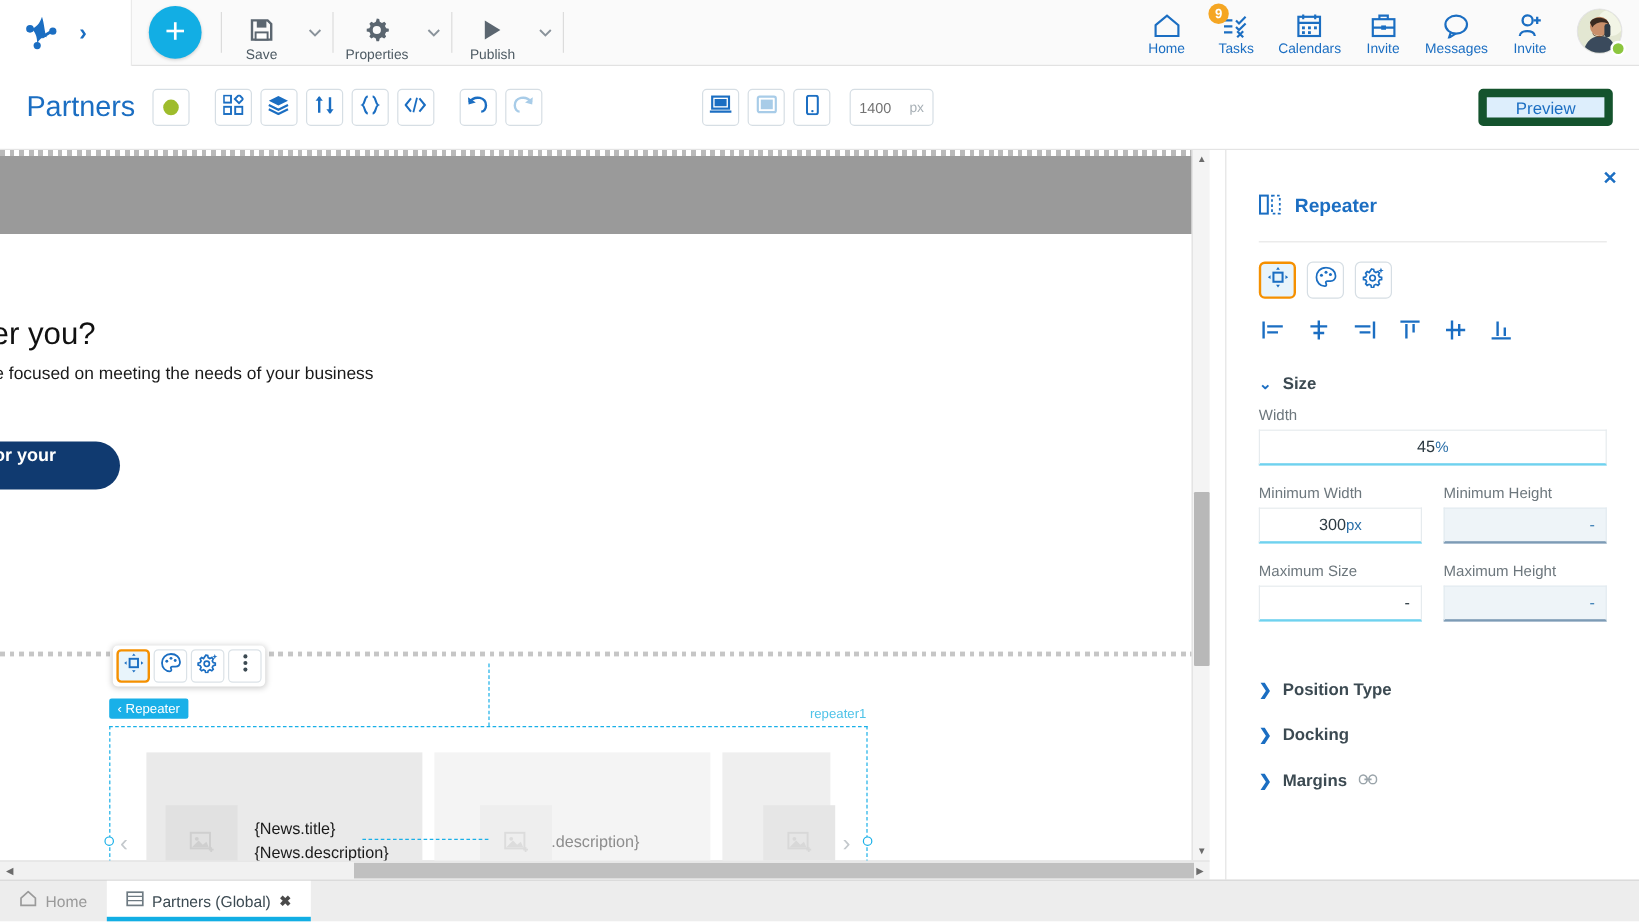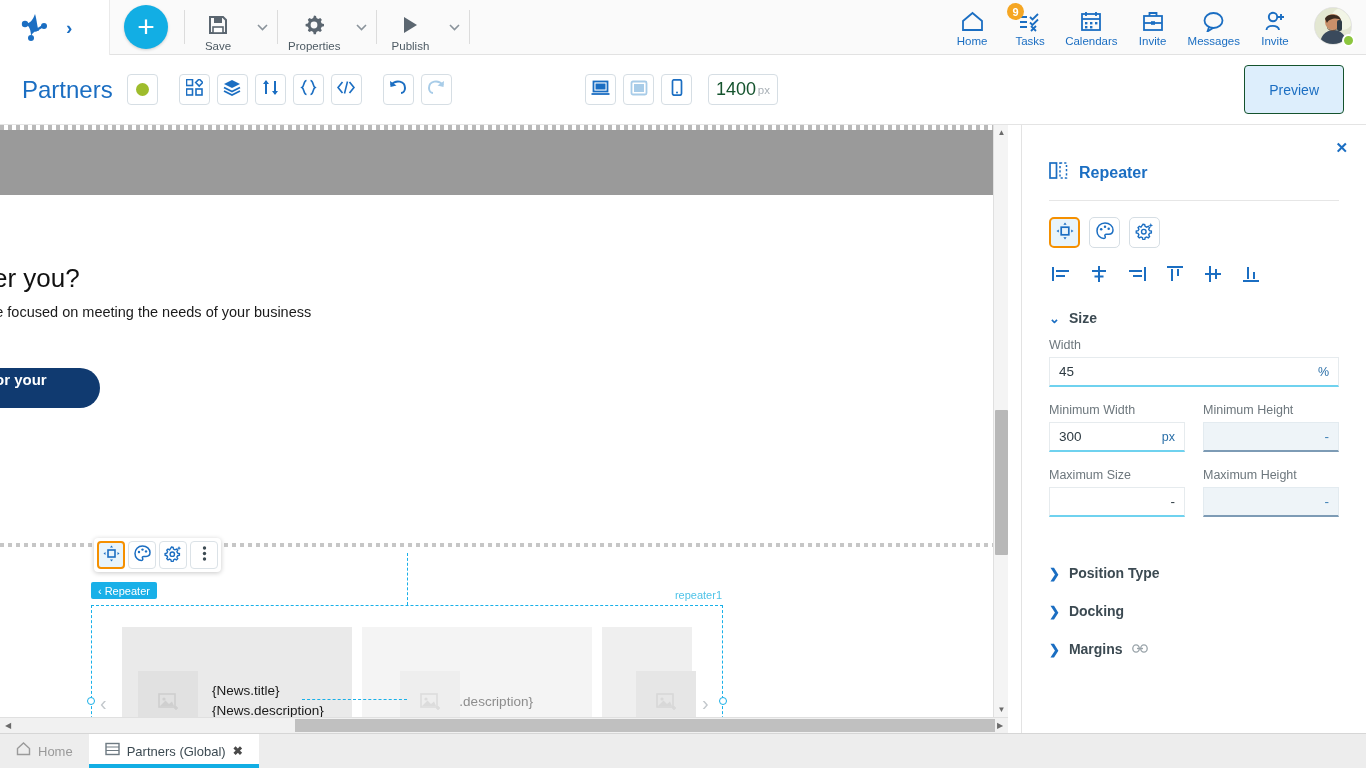--- a/index.html
+++ b/index.html
@@ -82,26 +82,26 @@
   }
   .dot-green { width: 13px; height: 13px; border-radius: 50%; background: #9ebc2c; }
   .gap-l { margin-left: 14px; }
 
   .device-zone { position: absolute; left: 585px; display: flex; align-items: center; }
   .px-field {
     width: 70px; height: 31px; border: 1px solid #d6dee4; border-radius: 4px;
     display: flex; align-items: center; justify-content: space-between;
     padding: 0 7px; margin-left: 9px; background: #fff;
   }
-  .px-field .val { font-size: 18px; color: #14532d; }
+  .px-field .val { font-size: 12px; color: #737373; }
   .px-field .unit { font-size: 11.5px; color: #a8b0b6; }
 
   .preview-btn {
-    position: absolute; right: 22px; height: 49px; padding: 0 24px;
-    border: 1px solid #14532d; border-radius: 4px; background: #ddeefc;
+    position: absolute; right: 22px; height: 31px; padding: 0 24px;
+    border: 7px solid #14532d; border-radius: 4px; background: #ddeefc;
     color: #1b6ec2; font-size: 14px; display: flex; align-items: center; cursor: pointer;
   }
 
   
   .canvas-area {
     position: absolute; left: 0; top: 125px; width: 1008px; height: 592px;
     background: #fff; overflow: hidden;
   }
   .ruler-dots {
     position: absolute; left: 0; top: 0; width: 1008px; height: 5px;
@@ -269,20 +269,21 @@
   .frow { display: flex; gap: 18px; margin-bottom: 16px; }
   .fld { flex: 1; }
   .fld .flabel { font-size: 12.5px; color: #6d777d; margin-bottom: 5px; }
   .inp {
     height: 30px; display: flex; align-items: center; justify-content: space-between;
     padding: 0 9px; font-size: 13.5px; cursor: text;
   }
   .inp.white {
     background: #fff; border: 1px solid #e6ebee; border-bottom: 2px solid #6fd2ef;
     color: #2d3a42;
+    justify-content: center;
   }
   .inp.grey {
     background: #eef4f8; border: 1px solid #e3ebf0; border-bottom: 2px solid #7d9bb5;
     color: #3d7fb5; justify-content: flex-end;
   }
   .inp .unit { font-size: 12.5px; color: #2a6fa8; }
   .link-ic { color: #9aa4aa; font-size: 12px; }
 </style>
 </head>
 <body>

